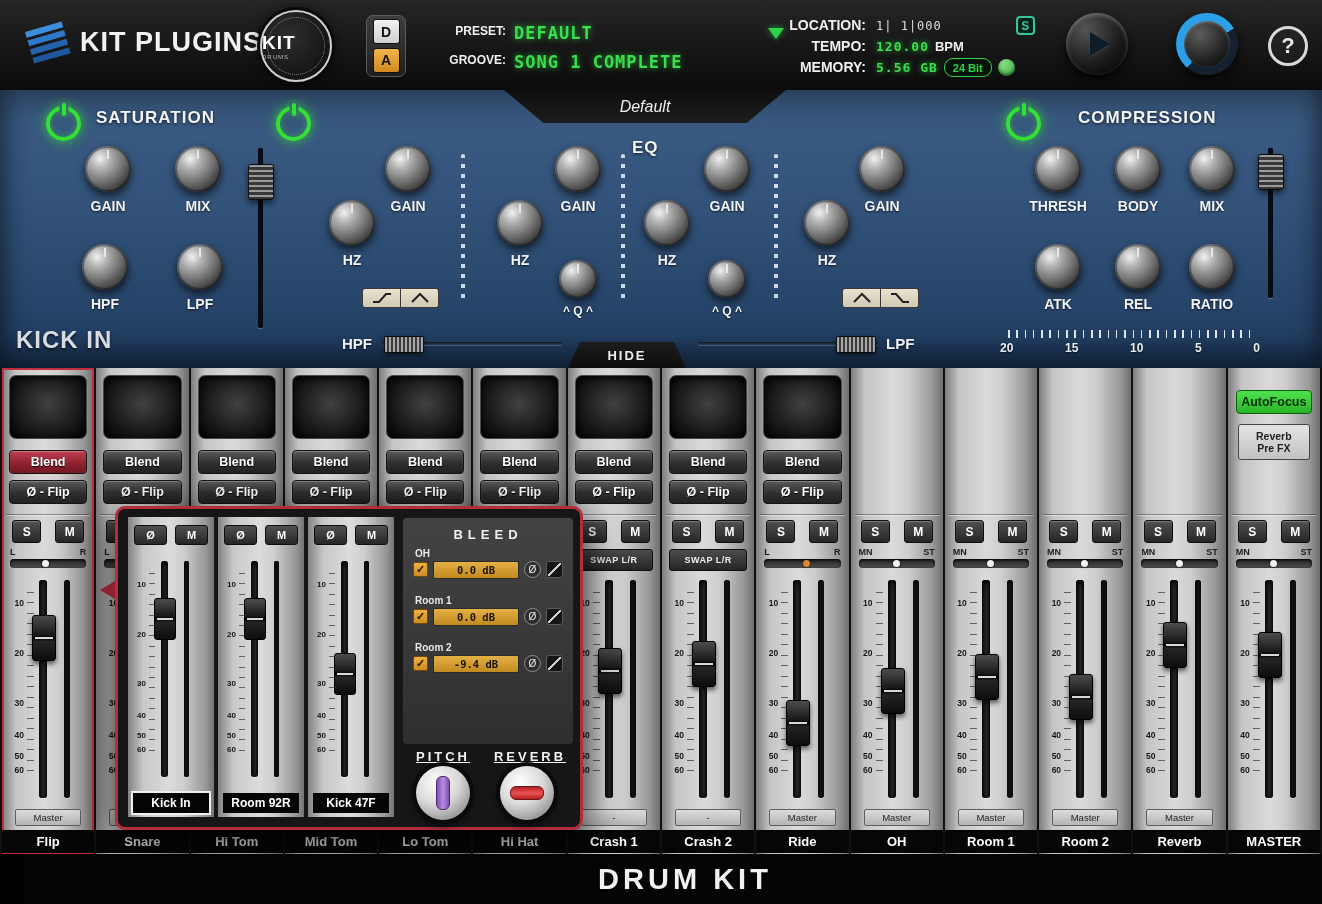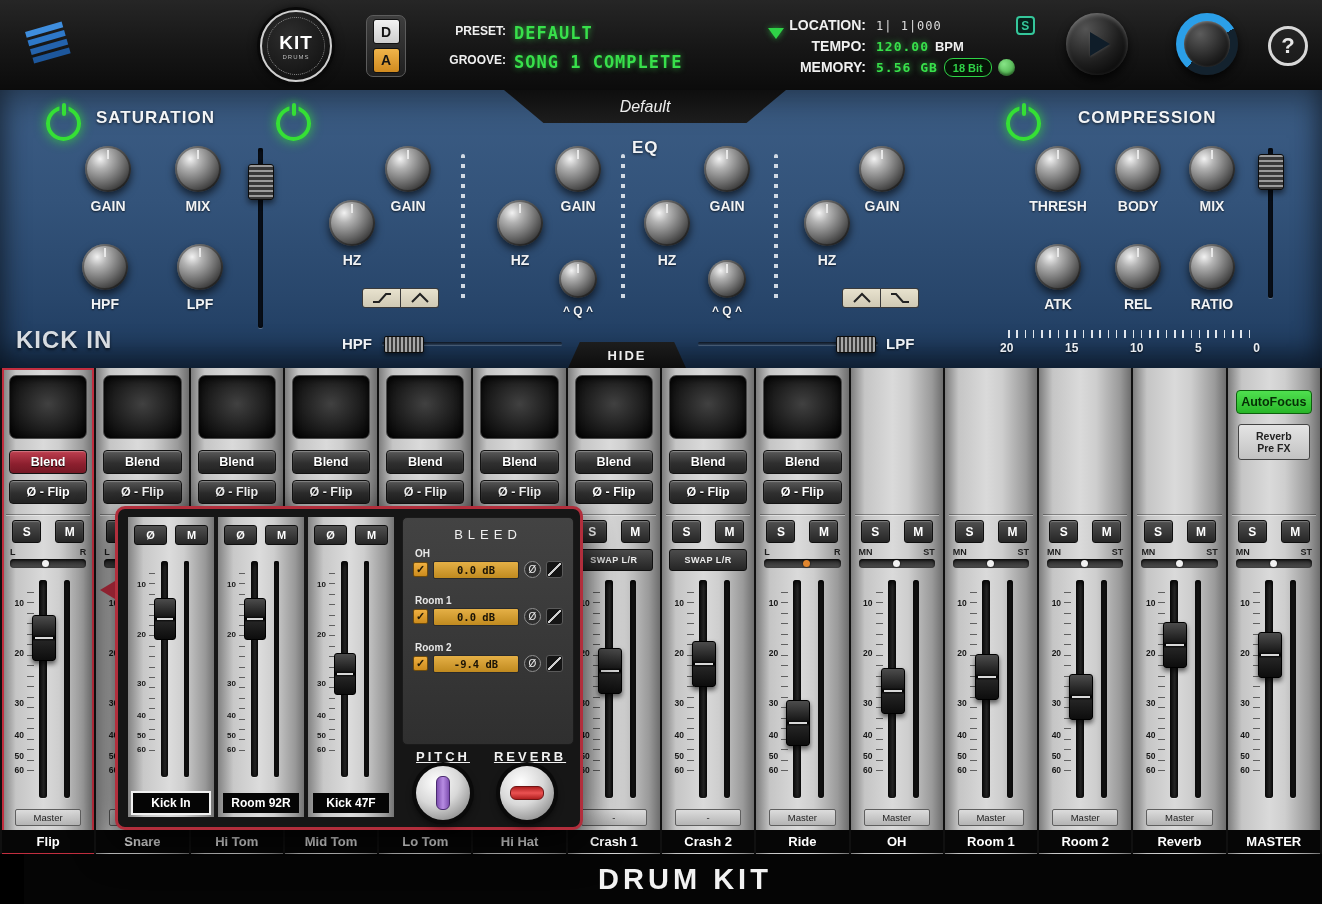--- a/index.html
+++ b/index.html
@@ -6,21 +6,21 @@
   body{width:1322px;height:904px;font-family:"Liberation Sans",sans-serif;overflow:hidden;}
   .app{position:relative;width:1322px;height:904px;background:#000;}
 
   
   .header{position:absolute;top:0;left:0;width:1322px;height:90px;
     background:linear-gradient(180deg,#262626,#161616 55%,#0b0b0b);}
   .brand-mark{position:absolute;left:24px;top:20px;}
   .brand-text{position:absolute;left:80px;top:27px;font-size:27px;font-weight:bold;color:#f2f2f2;letter-spacing:1px;}
   .kit-logo{position:absolute;left:260px;top:10px;width:68px;height:68px;border-radius:50%;
     border:2px solid #cfcfcf;background:radial-gradient(circle at 40% 35%,#2e2e2e,#0a0a0a);
-    display:flex;flex-direction:column;align-items:center;justify-content:center;
+    display:flex;flex-direction:column;justify-content:center;
     box-shadow:0 0 0 3px #090909,0 0 12px rgba(0,0,0,.9);}
   .kit-logo::before{content:"";position:absolute;inset:5px;border:1px dotted #8a8a8a;border-radius:50%;}
   .kit-logo-main{color:#fff;font-weight:bold;font-size:19px;letter-spacing:1px;}
   .kit-logo-sub{color:#bbb;font-size:6px;letter-spacing:1px;}
   .da-badge{position:absolute;left:366px;top:15px;width:38px;height:60px;
     background:linear-gradient(#3e3e3e,#1f1f1f);border:1px solid #5c5c5c;border-radius:7px;
     display:flex;flex-direction:column;align-items:center;justify-content:space-evenly;}
   .da-cell{width:25px;height:23px;border-radius:3px;display:flex;align-items:center;justify-content:center;
     font-weight:bold;font-size:14px;color:#141414;border:1px solid #111;}
   .da-d{background:linear-gradient(#f2f2f2,#cfcfcf);}
@@ -188,21 +188,21 @@
     background:linear-gradient(180deg,#4c4c4c 0%,#1a1a1a 42%,#000 50%,#242424 58%,#0d0d0d 100%);
     border:1px solid #000;}
   .fcap2::after{content:"";position:absolute;left:2px;right:2px;top:50%;height:2px;margin-top:-1px;background:#d8d8d8;}
   .meter2{position:absolute;left:56px;top:2px;height:216px;width:5px;border-radius:2px;background:#141414;
     box-shadow:inset 0 1px 4px #000,0 1px 0 rgba(255,255,255,.3);}
   .mic-label{position:absolute;left:5px;right:5px;top:276px;height:20px;background:#050505;color:#fff;
     font-weight:bold;font-size:12px;display:flex;align-items:center;justify-content:center;}
   .mic-label.selected{box-shadow:0 0 0 2px #f0f0f0;}
   .bleed{position:absolute;left:284px;top:8px;width:170px;height:226px;
     background:linear-gradient(#434343,#2f2f2f);border:1px solid #1a1a1a;border-radius:5px;}
-  .bleed-title{position:absolute;top:9px;left:0;right:0;text-align:center;color:#f0f0f0;font-weight:normal;
+  .bleed-title{position:absolute;top:9px;left:0;right:0;text-align:center;color:#f0f0f0;font-weight:bold;
     font-size:13px;letter-spacing:5px;}
   .bleed-row{position:absolute;left:10px;right:8px;height:40px;}
   .bleed-label{position:absolute;top:0;left:2px;color:#e8e8e8;font-size:10px;font-weight:bold;}
   .bleed-ctrl{position:absolute;top:13px;left:0;right:0;height:17px;display:flex;align-items:center;gap:5px;}
   .chk{width:15px;height:15px;border-radius:2px;background:linear-gradient(#f0b041,#cd8c1d);border:1px solid #6e4b0c;
     color:#231a06;font-size:11px;font-weight:bold;display:flex;align-items:center;justify-content:center;box-sizing:border-box;}
   .dbval{width:84px;height:16px;border-radius:2px;background:linear-gradient(#e5b046,#c08a1f);border:1px solid #2b2b2b;
     color:#1a1306;font-family:"DejaVu Sans Mono",monospace;font-size:10.5px;font-weight:bold;
     display:flex;align-items:center;justify-content:center;}
   .phbtn{width:17px;height:17px;border-radius:50%;background:#2e2e2e;border:1px solid #909090;color:#e8e8e8;
@@ -232,20 +232,21 @@
 
   <div class="header">
     <svg class="brand-mark" width="48" height="46" viewBox="0 0 48 46">
       <g transform="rotate(-16 24 23)">
         <rect x="5" y="6" width="38" height="6" fill="#3f8ede"></rect>
         <rect x="5" y="15" width="38" height="6" fill="#2e78c8"></rect>
         <rect x="5" y="24" width="38" height="6" fill="#2463ad"></rect>
         <rect x="5" y="33" width="38" height="6" fill="#1d579c"></rect>
       </g>
     </svg>
+    <div class="brand-text">KIT PLUGINS</div>
 
     <div class="kit-logo">
       <div class="kit-logo-main">KIT</div>
       <div class="kit-logo-sub">DRUMS</div>
     </div>
 
     <div class="da-badge">
       <div class="da-cell da-d">D</div>
       <div class="da-cell da-a">A</div>
     </div>
@@ -265,21 +266,21 @@
       <span class="loc-val">1| 1|000</span>
       <span style="width:62px;"></span>
       <span class="s-badge">S</span>
     </div>
     <div class="val-row" style="top:37px;">
       <span class="lcd lcd-sm">120.00</span>
       <span class="unit">BPM</span>
     </div>
     <div class="val-row" style="top:58px;">
       <span class="lcd lcd-sm">5.56 GB</span>
-      <span class="bit-badge">18 Bit</span>
+      <span class="bit-badge">24 Bit</span>
       <span class="midi-icon"></span>
     </div>
 
     <div class="play-btn">
       <div class="play-tri"></div>
     </div>
     <div class="main-knob">
       <div class="main-knob-inner"></div>
     </div>
     <div class="help-btn">?</div>

